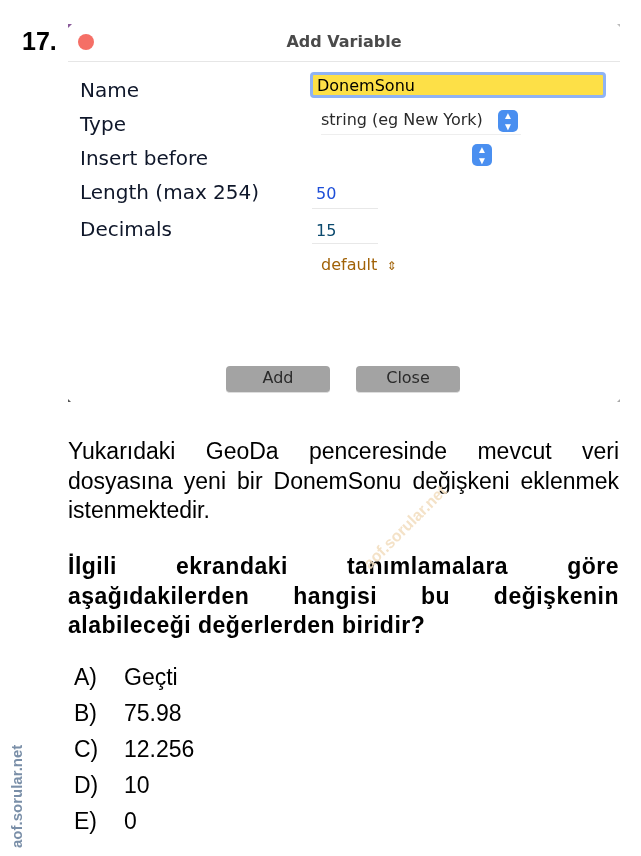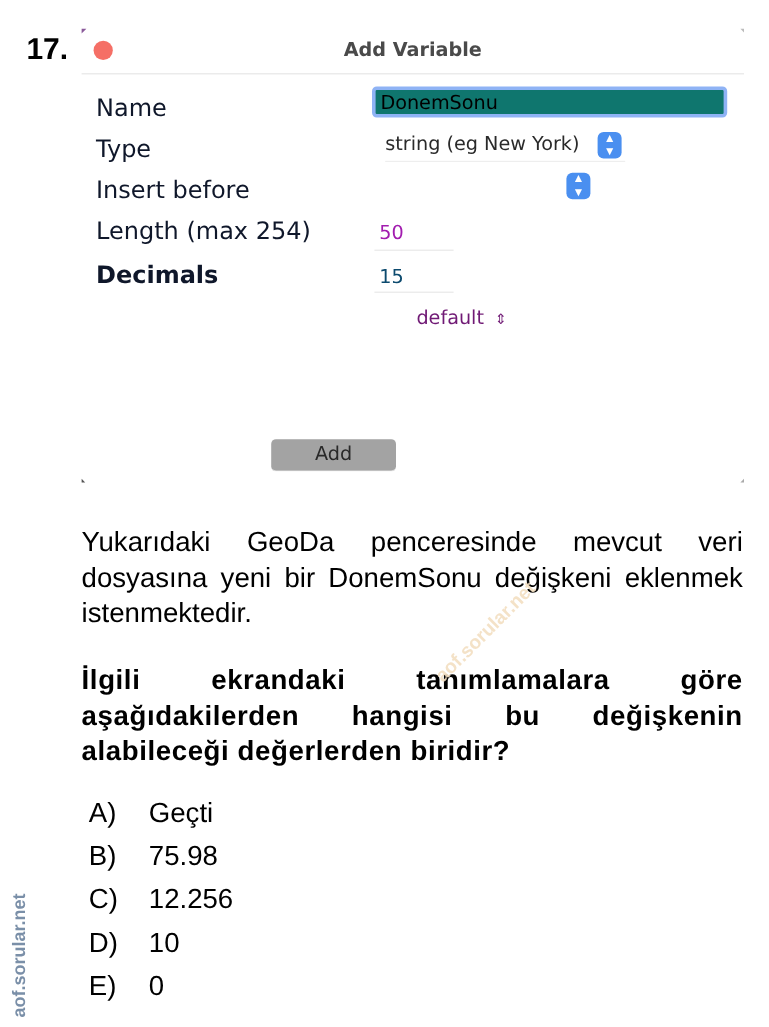--- a/index.html
+++ b/index.html
@@ -8,21 +8,21 @@
   .dialog { position:absolute; left:68px; top:24px; width:552px; height:378px; background:#fff; }
   .corner-mark { position:absolute; width:4px; height:4px; }
   .corner-tl { left:0; top:0; border-left:4px solid #8a5a9a; border-bottom:4px solid transparent; width:0; height:0; }
   .corner-tr { right:0; top:0; border-right:3px solid #bbb; border-bottom:3px solid transparent; width:0; height:0; }
   .corner-bl { left:0; bottom:0; border-left:3px solid #555; border-top:3px solid transparent; width:0; height:0; }
   .corner-br { right:0; bottom:0; border-right:3px solid #aaa; border-top:3px solid transparent; width:0; height:0; }
   .titlebar { position:absolute; left:0; top:0; width:552px; height:37px; border-bottom:1px solid #e6e6e6; }
   .close-dot { position:absolute; left:10px; top:10px; width:16px; height:16px; border-radius:50%; background:#f56f66; }
   .title { position:absolute; left:0; width:552px; top:8px; text-align:center; font-size:16px; font-weight:bold; color:#4a4a4a; font-family:"DejaVu Sans", sans-serif; }
   .lbl { position:absolute; left:12px; font-size:20px; color:#0f172a; font-family:"DejaVu Sans", sans-serif; }
-  .name-input { position:absolute; left:242px; top:48px; width:296px; height:26px; border:3px solid #8fb3f5; border-radius:4px; background:#0f766e; box-sizing:border-box; font-size:16px; padding:2px 4px; font-family:"DejaVu Sans", sans-serif; color:#000; outline:none; }
+  .name-input { position:absolute; left:242px; top:48px; width:296px; height:26px; border:3px solid #8fb3f5; border-radius:4px; background:#fde047; box-sizing:border-box; font-size:16px; padding:2px 4px; font-family:"DejaVu Sans", sans-serif; color:#000; outline:none; }
   .select { position:absolute; font-size:16px; color:#2a2a2a; font-family:"DejaVu Sans", sans-serif; border-bottom:1px solid #eee; }
   .stepper { position:absolute; width:20px; height:22px; background:#4a8ff0; border-radius:5px; color:#fff; font-size:10px; line-height:11px; text-align:center; }
   .stepper span { display:block; height:11px; }
   .num-field { position:absolute; font-size:16px; font-family:"DejaVu Sans", sans-serif; border-bottom:1px solid #e8e8e8; width:62px; padding-left:4px; }
   .btn { position:absolute; top:342px; height:26px; font-size:16px; text-align:center; line-height:24px; color:#2a2a2a; font-family:"DejaVu Sans", sans-serif; border-bottom:1px solid #ddd; border-radius:4px; background:#a3a3a3; }
   .para { position:absolute; left:68px; width:551px; font-size:23px; line-height:29.5px; text-align:justify; text-align-last:left; font-family:"Liberation Sans", sans-serif; }
   .para.bold { font-weight:bold; letter-spacing:0.5px; }
   .option { position:absolute; left:74px; font-size:23px; font-family:"Liberation Sans", sans-serif; }
   .option .letter { display:inline-block; width:50px; }
   .wm-vertical { position:absolute; left:8px; top:848px; transform:rotate(-90deg); transform-origin:left top; font-size:15px; font-weight:bold; color:#7a8fa8; font-family:"Liberation Sans", sans-serif; white-space:nowrap; }
@@ -56,31 +56,32 @@
       <span>▼</span>
     </div>
 
   <div class="lbl" style="top:122px;">Insert before</div>
   <div class="stepper" style="left:404px; top:120px;">
       <span>▲</span>
       <span>▼</span>
     </div>
 
   <div class="lbl" style="top:156px;">Length (max 254)</div>
-  <div class="num-field" style="left:244px; top:160px; height:24px; color:#a21caf;">50</div>
+  <div class="num-field" style="left:244px; top:160px; height:24px; color:#1d4ed8;">50</div>
 
-  <div class="lbl" style="top:193px;font-weight:bold;">Decimals</div>
+  <div class="lbl" style="top:193px;">Decimals</div>
   <div class="num-field" style="left:244px; top:197px; height:22px; color:#0c4a6e;">15</div>
 
-  <div class="select" style="left:253px; top:231px; width:85px; height:22px; border-bottom:none; color:#701a75;margin-left:26px;">
+  <div class="select" style="left:253px; top:231px; width:85px; height:22px; border-bottom:none; color:#a16207;">
     <span>default</span>
     <span style="font-size:12px; margin-left:4px;">⇕</span>
   </div>
 
   <div class="btn" style="left:158px; width:104px;">Add</div>
+  <div class="btn" style="left:288px; width:104px;">Close</div>
 </div>
 
 <div class="para" style="top:437px;">Yukarıdaki GeoDa penceresinde mevcut veri dosyasına yeni bir DonemSonu değişkeni eklenmek istenmektedir.</div>
 <div class="para bold" style="top:552px;">İlgili ekrandaki tanımlamalara göre aşağıdakilerden hangisi bu değişkenin alabileceği değerlerden biridir?</div>
 
 <div class="option" style="top:664px;">
   <span class="letter">A)</span><span>Geçti</span>
 </div>
 <div class="option" style="top:700px;">
   <span class="letter">B)</span><span>75.98</span>

